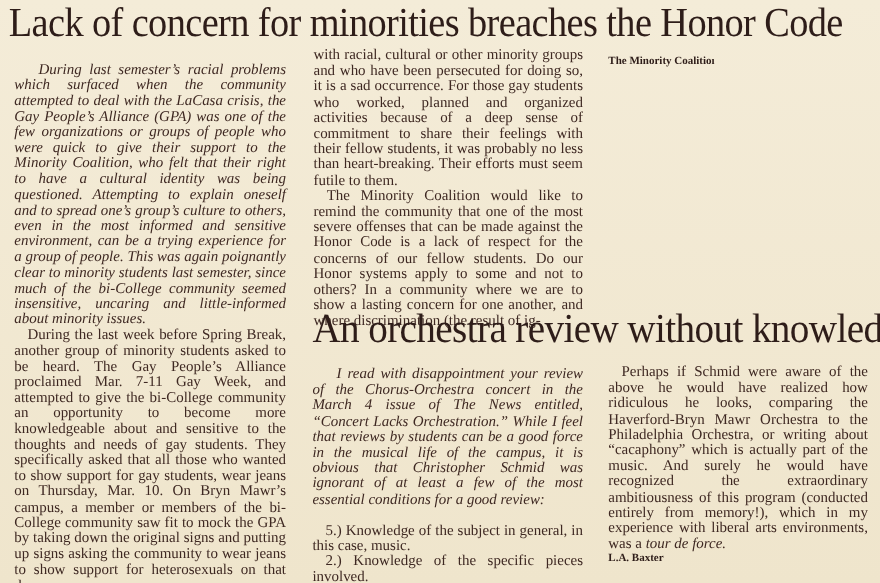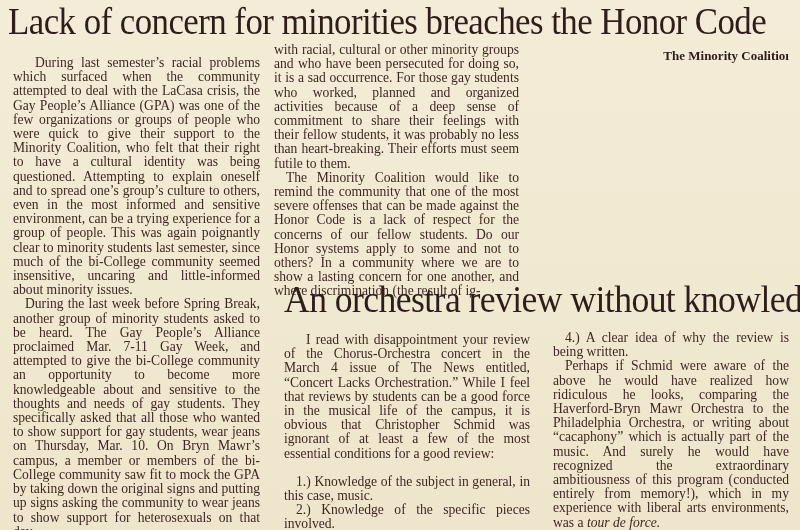--- a/index.html
+++ b/index.html
@@ -28,31 +28,31 @@
 
     .col {
       position: absolute;
       font-size: 13.6px;
       line-height: 14.2px;
       text-align: justify;
       color: #3e2822;
       hyphens: manual;
     }
     .col p { margin: 0; text-indent: 12px; }
-    .col p.first { text-indent: 22px; }
+    .col p.first { text-indent: 22px; font-style: italic; }
     .col p.noind { text-indent: 0; }
     .col p.gap { margin-top: 14px; }
     #c1 { left: 13px; top: 56px; width: 247px; }
-    #c2 { left: 274px; top: 43px; width: 245px; font-family: Liberation Serif, serif; }
+    #c2 { left: 285px; top: 43px; width: 245px; font-family: Liberation Serif, serif; }
     #c3 { left: 553px; top: 43px; width: 236px; }
     #c4 { left: 284px; top: 333px; width: 246px; }
     #c5 { left: 553px; top: 331px; width: 236px; }
 
     .sig {
-      text-align: right; font-weight: bold; font-size: 13px; line-height: 14px;
+      text-align: left; font-weight: bold; font-size: 10px; line-height: 14px;
       text-indent: 0 !important; color: #2e1d19;
     }
     .sig.first-sig { margin-top: 6px; }
     em { font-style: italic; }
   </style>
 </head>
 <body>
 
 <div class="page">
 
@@ -70,25 +70,24 @@
   </div>
 
   <div id="c3" class="col">
     <p class="sig first-sig">The Minority Coalitioı</p>
   </div>
 
   <h2 id="h2" class="headline">An orchestra review without knowledge</h2>
 
   <div id="c4" class="col">
     <p class="first">I read with disappointment your review of the Chorus-Orchestra concert in the March 4 issue of The News entitled, “Concert Lacks Or­chestration.” While I feel that reviews by students can be a good force in the musical life of the campus, it is obvious that Christopher Schmid was ignorant of at least a few of the most essential conditions for a good review:</p>
-    <p class="gap">1.) Knowledge of the subject in general, in this case, music.</p>
+    <p class="gap">5.) Knowledge of the subject in general, in this case, music.</p>
     <p>2.) Knowledge of the specific pieces involved.</p>
 
   </div>
 
   <div id="c5" class="col">
-    <p>4.) A clear idea of why the review is being written.</p>
     <p><span>Perhaps if Schmid were aware of the above he would have realized how ridiculous he looks, comparing the Haverford-Bryn Mawr Or­chestra to the Philadelphia Orchestra, or writing about “cacaphony” which is actually part of the music. And surely he would have recognized the extraordinary ambitiousness of this program (conducted entirely from memory!), which in my experience with liberal arts environments, was a </span><em>tour de force.</em></p>
     <p class="sig">L.A. Baxter</p>
 
   </div>
 
 </div>
 
 </body></html>

